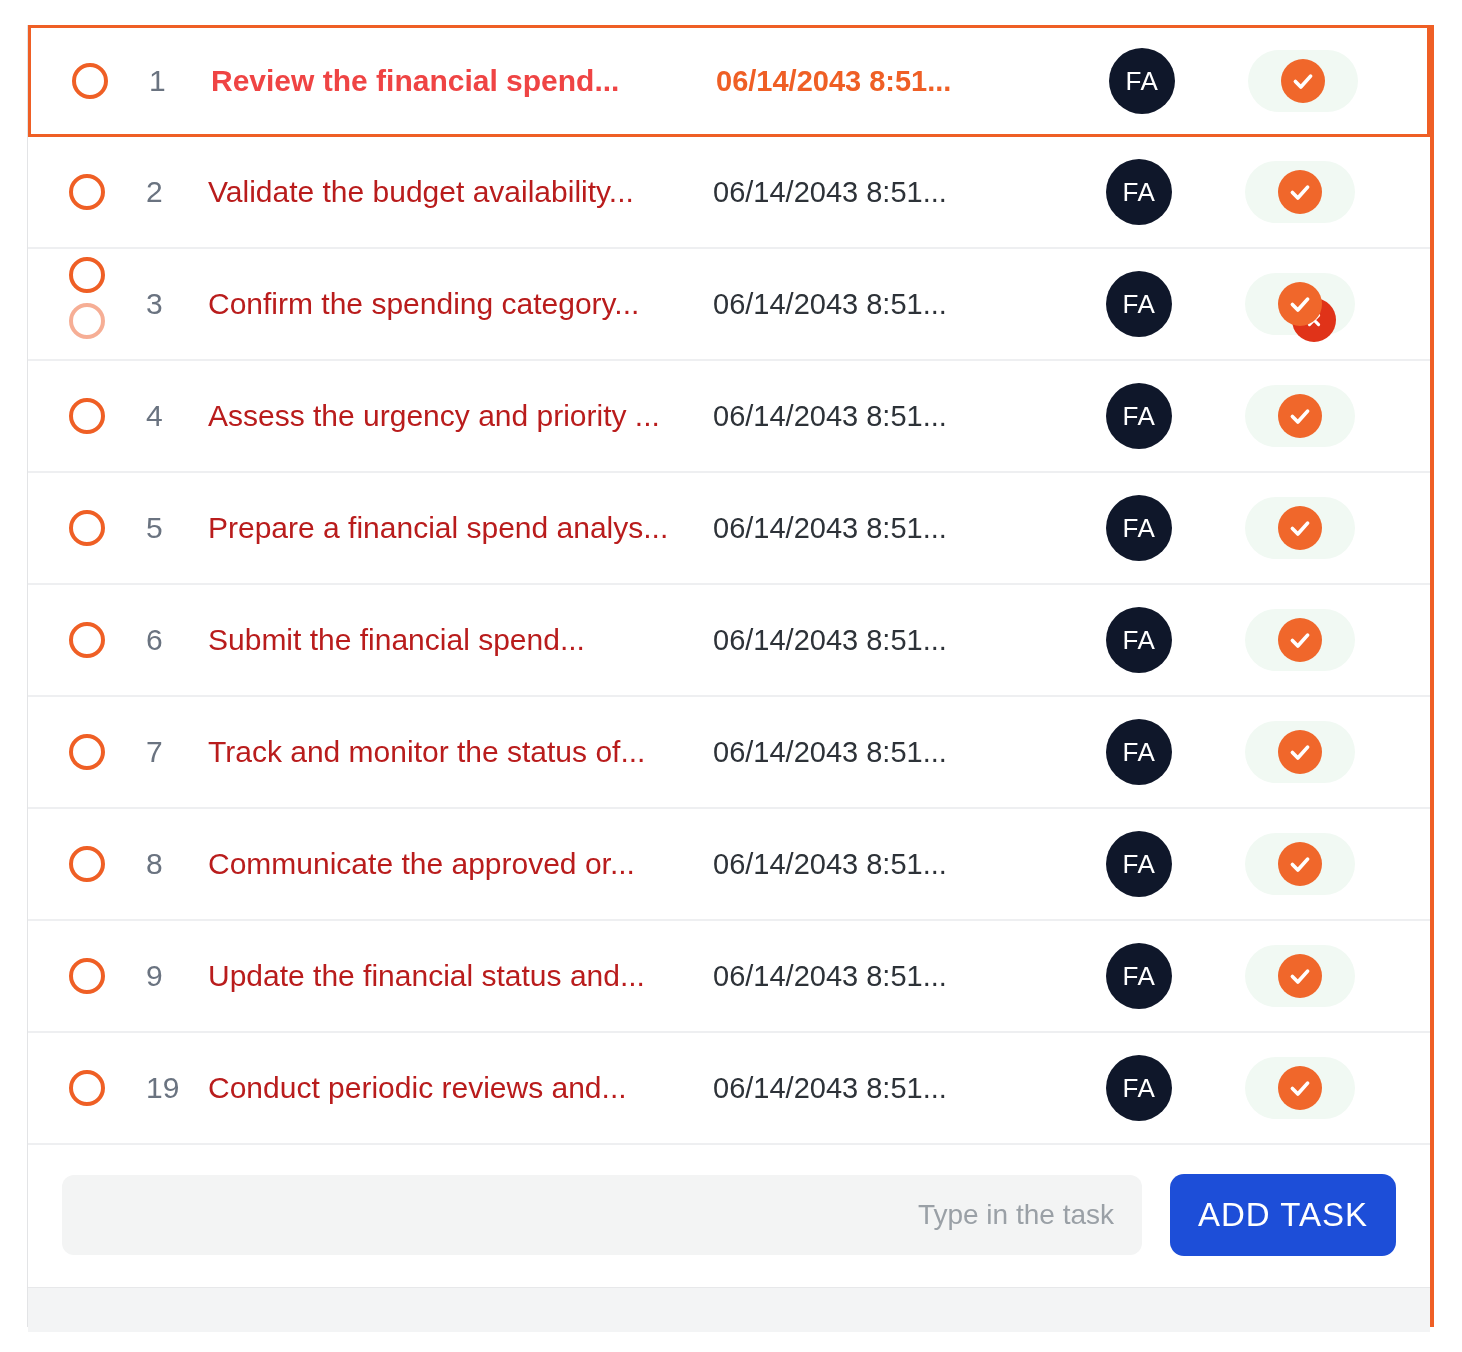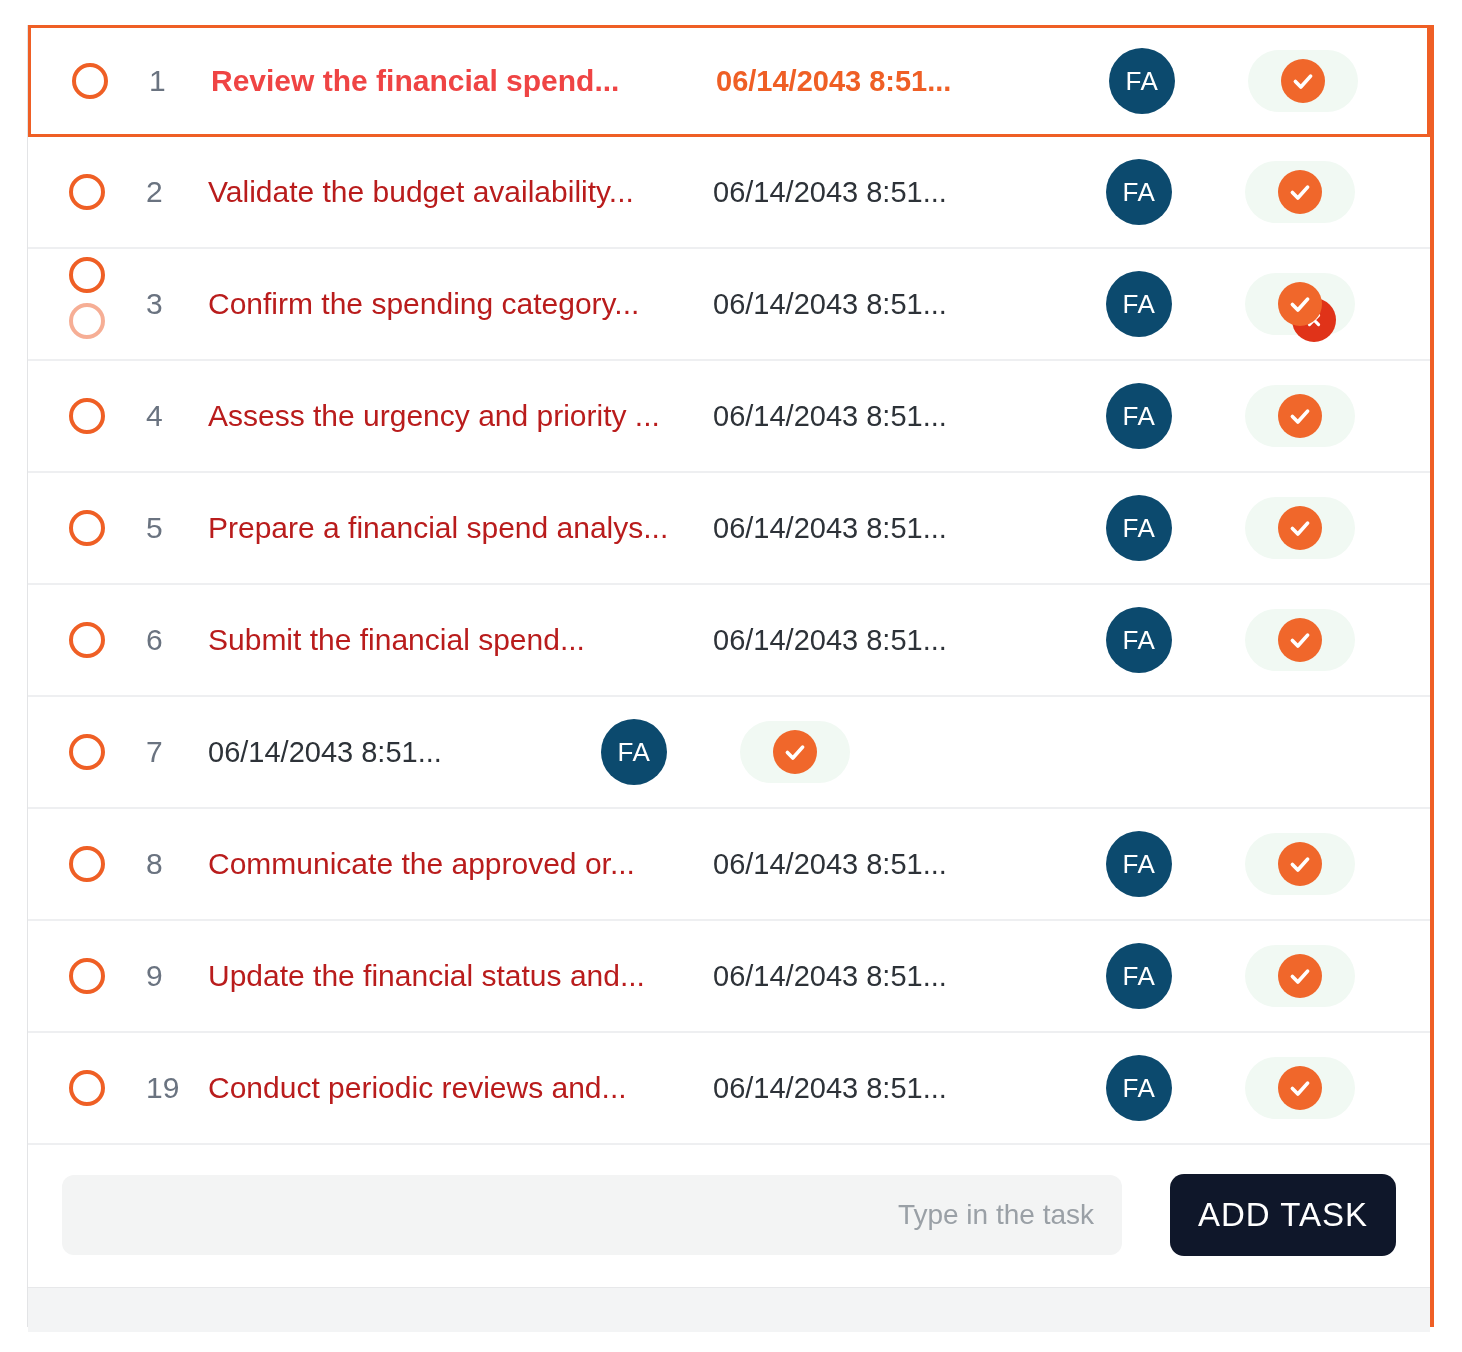--- a/index.html
+++ b/index.html
@@ -131,21 +131,21 @@
   .avatar-cell {
     flex: 0 0 132px;
     display: flex;
     align-items: center;
     justify-content: center;
   }
   .avatar {
     width: 66px;
     height: 66px;
     border-radius: 50%;
-    background: #0c4a6e;
+    background: #0f172a;
     color: #ffffff;
     font-size: 26px;
     display: flex;
     align-items: center;
     justify-content: center;
     letter-spacing: 0.5px;
   }
 
   
   .status-cell {
@@ -210,26 +210,26 @@
     color: #2d3238;
     padding: 0 28px;
     box-sizing: border-box;
     outline: none;
     font-family: "Liberation Sans", sans-serif;
     text-align: right;
   }
   .task-input::placeholder { color: #9aa0a6; }
   .add-task-btn {
     flex: 0 0 auto;
-    margin-left: 48px;
+    margin-left: 28px;
     height: 82px;
     min-width: 226px;
     border: none;
     border-radius: 14px;
-    background: #0f172a;
+    background: #1d4ed8;
     color: #ffffff;
     font-size: 33px;
     letter-spacing: 1px;
     font-family: "Liberation Sans", sans-serif;
     cursor: pointer;
   }
 
   
   .footer-strip {
     position: absolute;
@@ -373,20 +373,21 @@
                   </svg>
                 </div>
               </div>
             </div>
           </div>
           <div class="task-row">
             <div class="check-cell">
               <div class="circle primary"></div>
             </div>
             <div class="idx">7</div>
+            <div class="title">Track and monitor the status of...</div>
             <div class="date">06/14/2043 8:51...</div>
             <div class="avatar-cell">
               <div class="avatar">FA</div>
             </div>
             <div class="status-cell">
               <div class="status-pill">
                 <div class="badge check">
                   <svg width="26" height="26" viewBox="0 0 24 24" aria-hidden="true">
                     <path d="M5 12.5 L10 17.5 L19 7.5" fill="none" stroke="#ffffff" stroke-width="3.4" stroke-linecap="round" stroke-linejoin="round"></path>
                   </svg>

